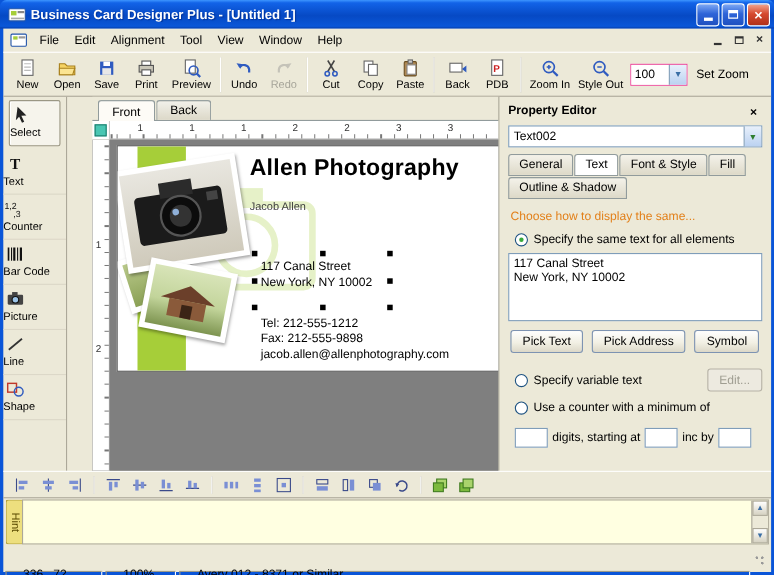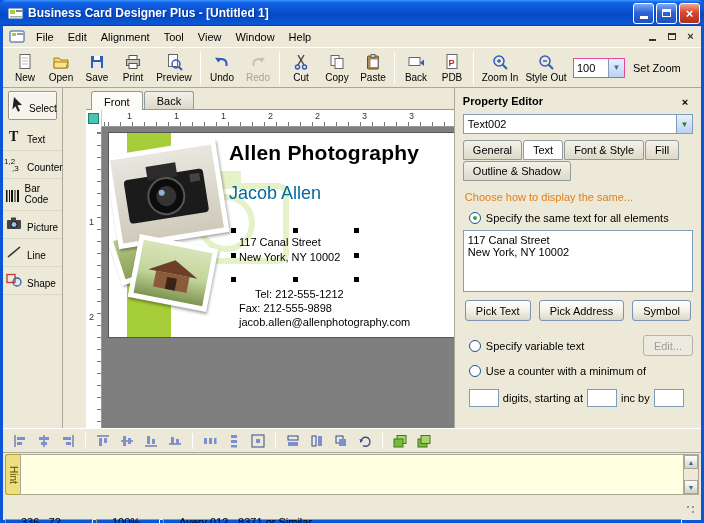--- a/index.html
+++ b/index.html
@@ -47,21 +47,21 @@
   .zoom-combo input { width:34px; border:0; outline:0; font-size:11px; padding:2px 3px; font-family:inherit; }
   .combo-arrow { width:16px; background:linear-gradient(180deg,#E8F0FB,#BBD2F1); border-left:1px solid #7F9DB9; color:#3A6EA5;
     font-size:8px; display:flex; align-items:center; justify-content:center; }
   .setzoom { margin-left:4px; font-size:11px; }
 
   
   .main { flex:1; display:flex; min-height:0; }
 
   
   .toolpanel { width:60px; border-right:1px solid #ACA899; padding-top:3px; }
-  .tool-item { display:flex; flex-direction:row; align-items:flex-end; padding:4px 0 5px; gap:2px; border-bottom:1px solid #DCD8C8; }
+  .tool-item { display:flex; flex-direction:column; align-items:flex-start; padding:4px 0 5px; gap:2px; border-bottom:1px solid #DCD8C8; }
   .tool-item .t-icn { width:22px; height:18px; display:flex; align-items:center; justify-content:center; }
   .tool-item .t-lbl { font-size:10px; }
   .tool-item.selected { border:1px solid #9B9784; background:#F6F4EC; box-shadow:inset 1px 1px 0 #fff; margin:0 5px 3px; border-radius:2px; }
 
   
   .center { width:382px; display:flex; flex-direction:column; background:#ECE9D8;margin-left:23px; }
   .doc-tabs { height:22px; display:flex; align-items:flex-end; padding-left:5px; gap:1px; border-bottom:1px solid #919B9C; }
   .doc-tab { padding:3px 12px 2px; border:1px solid #919B9C; border-bottom:0; border-radius:3px 3px 0 0; background:linear-gradient(#F2F1EA,#DCD8C8); font-size:11px; }
   .doc-tab.active { background:#FDFBF6; padding-top:4px; position:relative; top:1px; }
 
@@ -80,23 +80,23 @@
   
   .card { position:absolute; left:22px; top:5px; width:352px; height:206px; background:#fff; border:1px solid #555; overflow:hidden; }
   .card .stripe { position:absolute; left:18px; top:0; width:44px; height:100%; background:#A6CE39; }
   .card .watermark { position:absolute; left:52px; top:28px; opacity:.28; }
   .photo { position:absolute; background:#fff; box-shadow:1px 2px 3px rgba(0,0,0,.35); padding:5px; }
   .photo .ph-inner { width:100%; height:100%; }
   .photo1 { left:2px; top:14px; width:112px; height:94px; transform:rotate(-9deg); }
   .photo2 { left:24px; top:108px; width:80px; height:64px; transform:rotate(11deg); }
   .photo3 { left:4px; top:94px; width:64px; height:50px; transform:rotate(-18deg); }
   .card .company { position:absolute; left:120px; top:8px; font-size:21px; font-weight:bold; letter-spacing:.2px; }
-  .card .person { position:absolute; left:120px; top:50px; font-size:18px; color:#0369a1; }
+  .card .person { position:absolute; left:120px; top:50px; font-size:10px; color:#404040; }
   .card .addr { position:absolute; left:130px; top:102px; font-size:11px; line-height:15px; }
-  .card .tel { position:absolute; left:146px; top:155px; font-size:11px; }
+  .card .tel { position:absolute; left:130px; top:155px; font-size:11px; }
   .card .fax { position:absolute; left:130px; top:169px; font-size:11px; }
   .card .email { position:absolute; left:130px; top:183px; font-size:11px; }
   .sel-box { position:absolute; left:124px; top:97px; width:124px; height:50px; pointer-events:none; }
   .handle { position:absolute; width:5px; height:5px; background:#000; pointer-events:auto; }
   .h-tl{left:-2px;top:-2px} .h-tc{left:50%;margin-left:-2px;top:-2px} .h-tr{right:-2px;top:-2px}
   .h-ml{left:-2px;top:50%;margin-top:-2px} .h-mr{right:-2px;top:50%;margin-top:-2px}
   .h-bl{left:-2px;bottom:-2px} .h-bc{left:50%;margin-left:-2px;bottom:-2px} .h-br{right:-2px;bottom:-2px}
 
   
   .propedit { width:256px; border-left:1px solid #ACA899; padding:4px 8px 0 8px; display:flex; flex-direction:column; }

